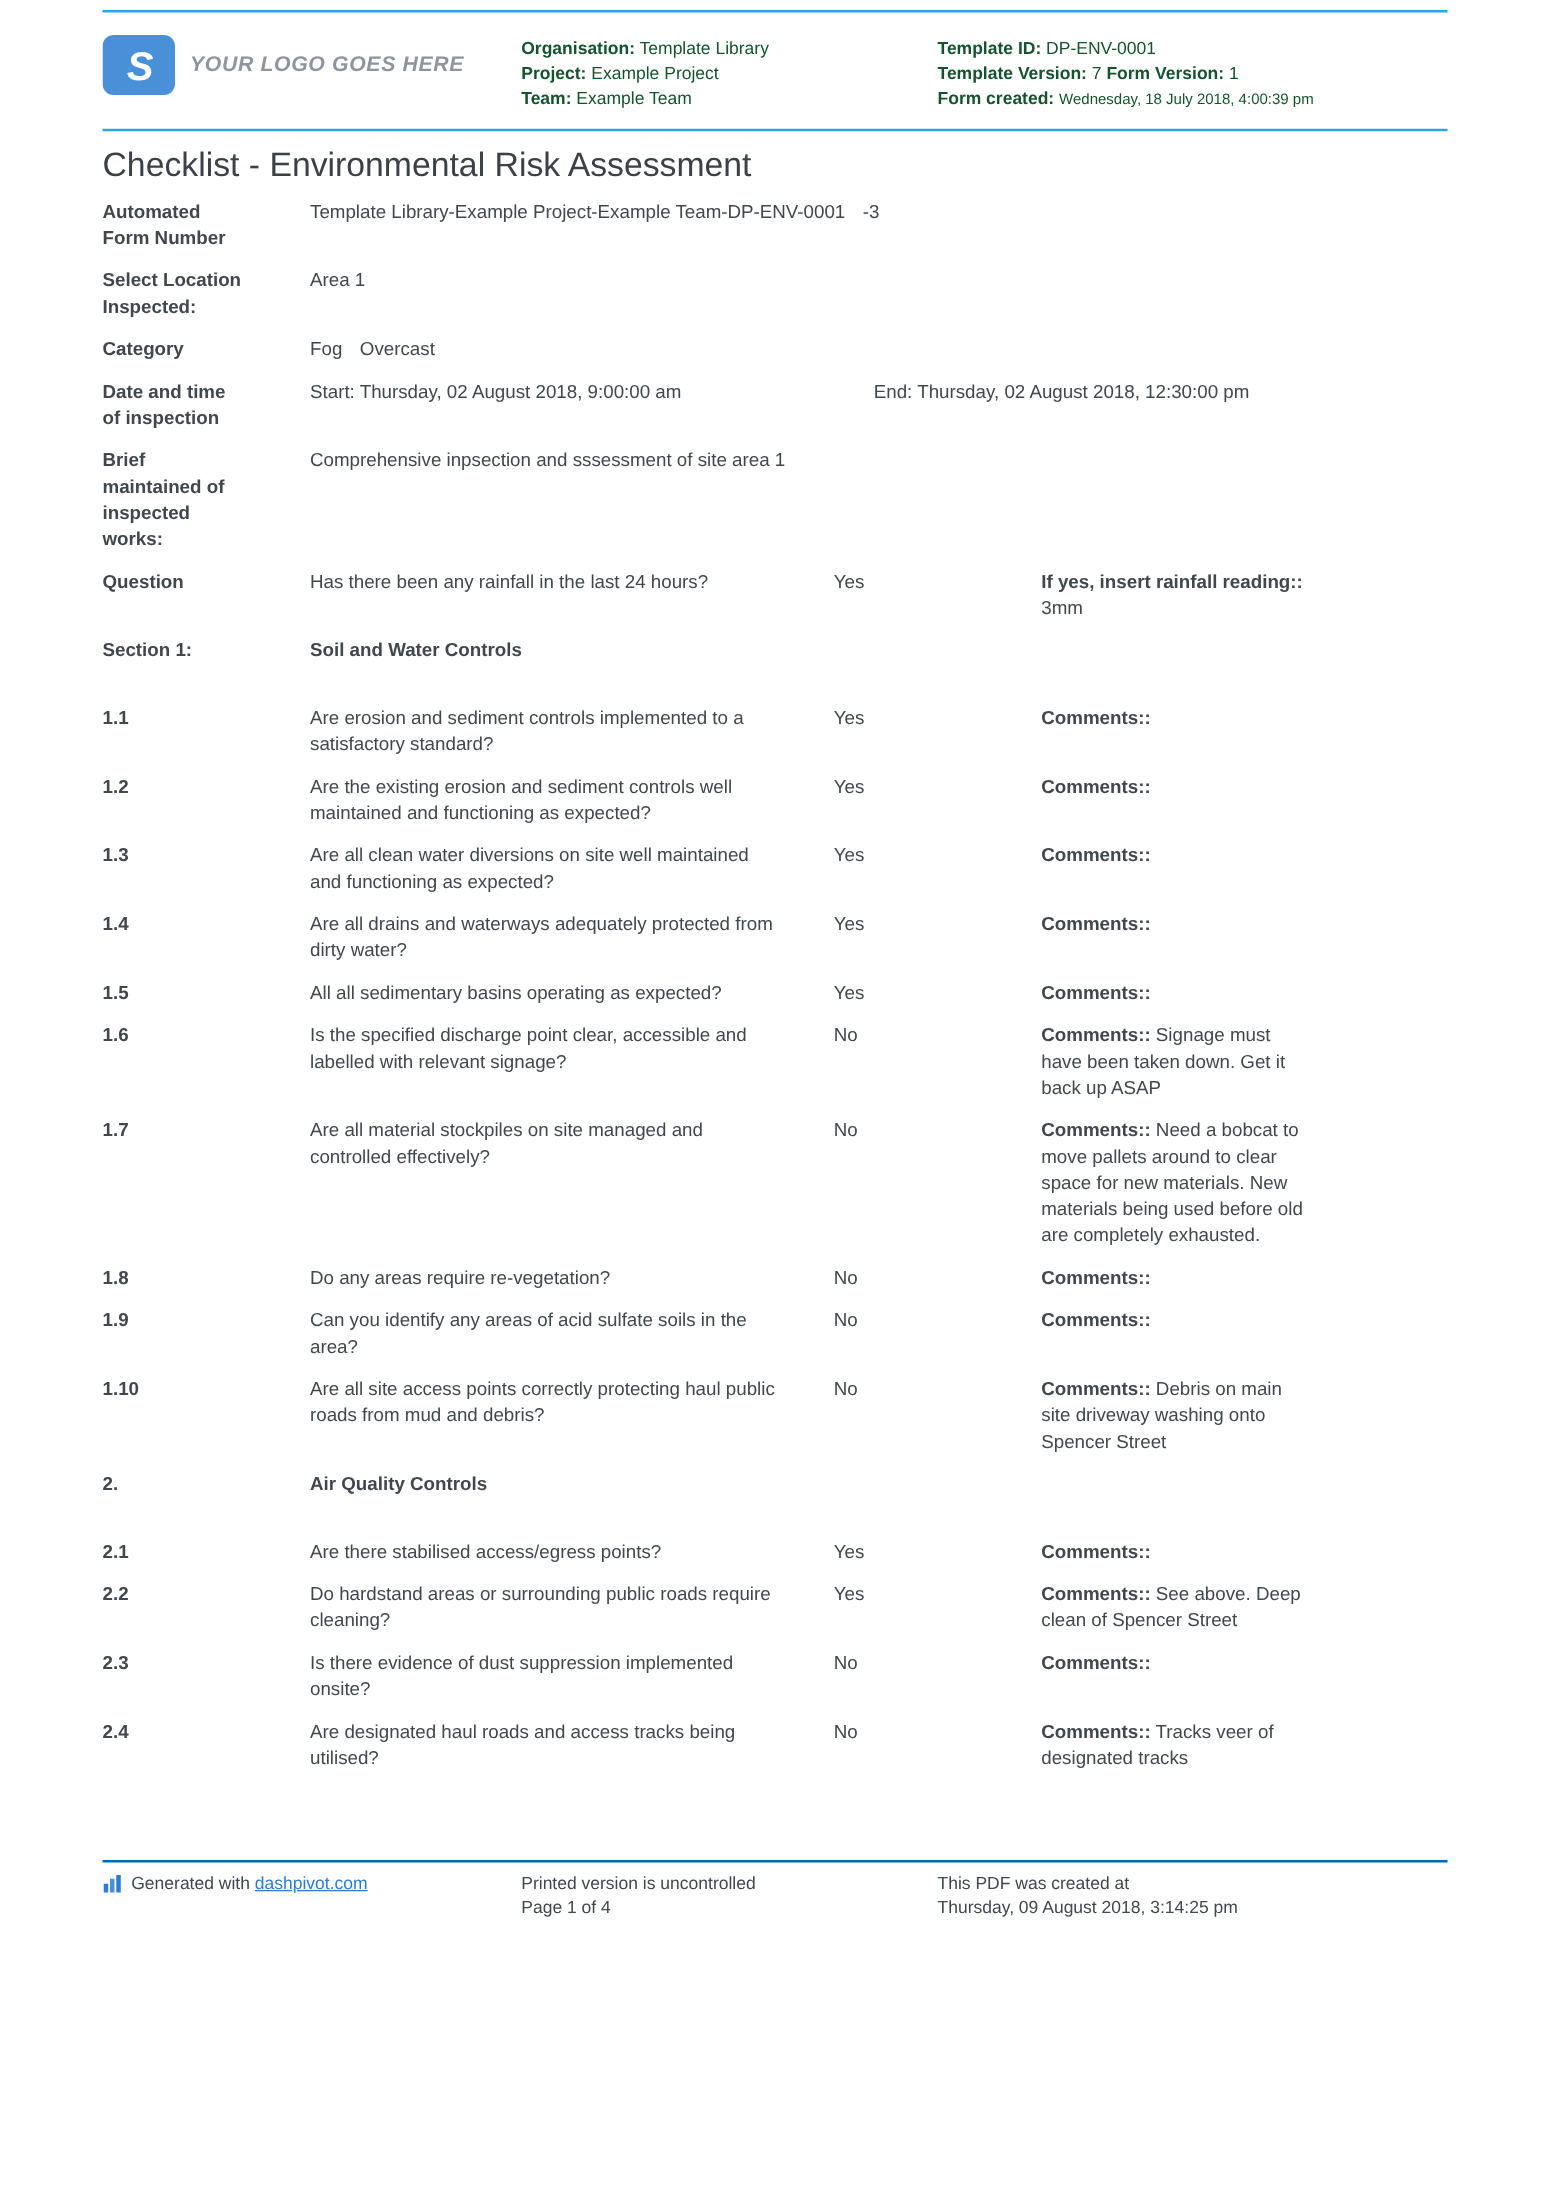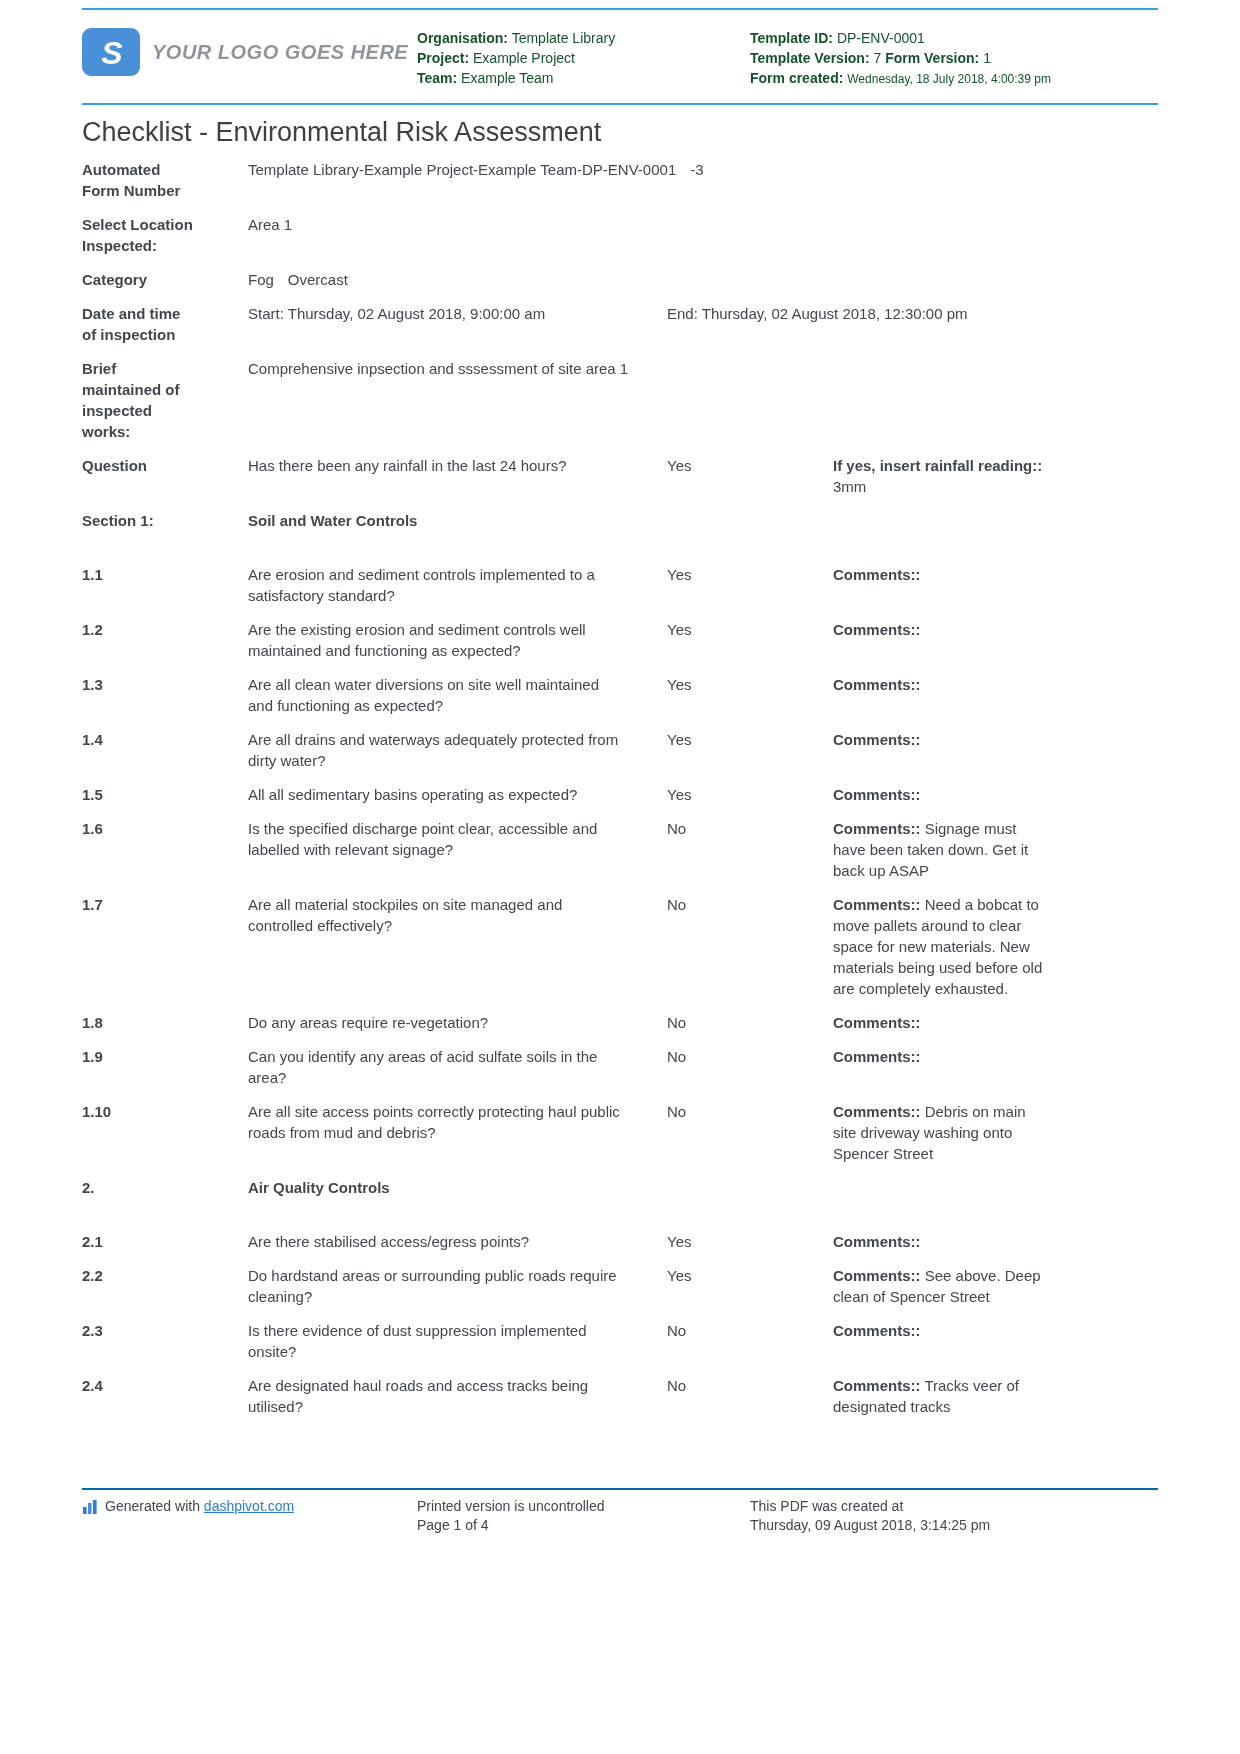--- a/index.html
+++ b/index.html
@@ -20,21 +20,21 @@
 
   
   .header {
     display: grid;
     grid-template-columns: 335px 333px 1fr;
     align-items: start;
     margin-top: 18px;
   }
   .logo-block { display: flex; align-items: center; gap: 12px; }
   .logo-text {
-    font-size: 20px;
+    font-size: 17px;
     font-weight: 700;
     font-style: italic;
     color: #8f959c;
     letter-spacing: 0.5px;
     white-space: nowrap;
   }
   .hcol { font-size: 14px; line-height: 20px; color: #14532d; padding-right: 14px; }
   .hcol .b { font-weight: 700; }
   .small-val { font-size: 12px; }
   .header-divider { margin-top: 14px; }
@@ -56,21 +56,21 @@
     font-size: 15px;
     line-height: 21px;
   }
   .row.section-row { margin-bottom: 33px; }
   .cell { padding-right: 10px; }
   .b { font-weight: 700; }
   .c1 .inner { max-width: 112px; }
   .c2 .inner { max-width: 378px; }
   .c4 .inner { max-width: 215px; }
   .gap-left { margin-left: 14px; }
-  .span34 { grid-column: 3 / 5; }
+  .span34 { grid-column: 3 / 5; margin-left: 32px; }
 
   
   .footer {
     position: absolute;
     top: 1488px;
     left: 82px;
     right: 82px;
     border-top: 2px solid #0369a1;
     padding-top: 7px;
     display: grid;

